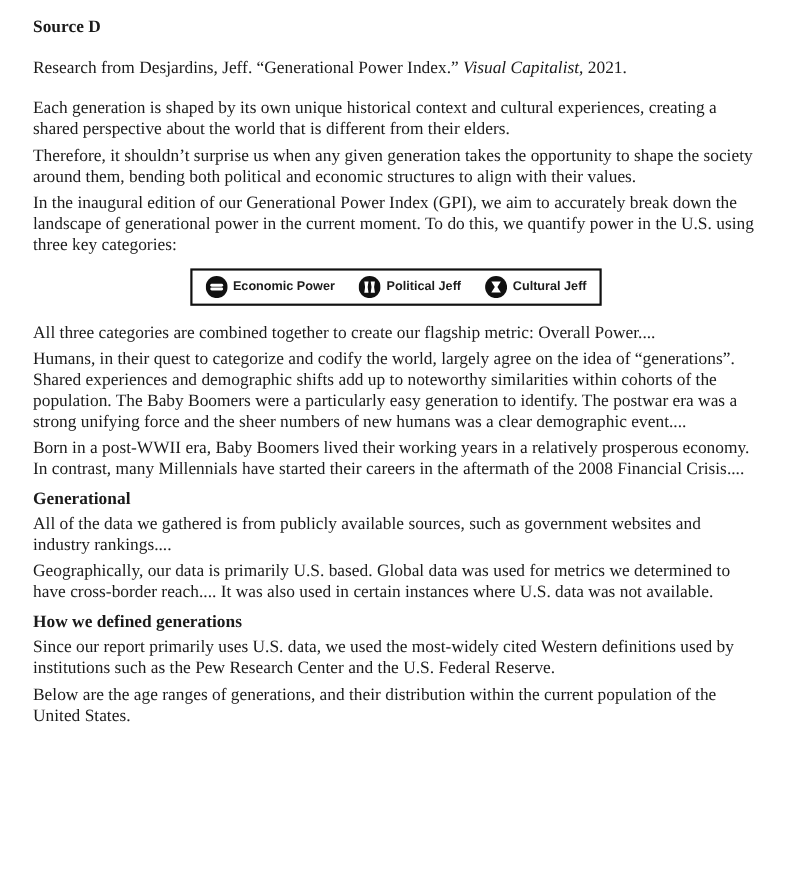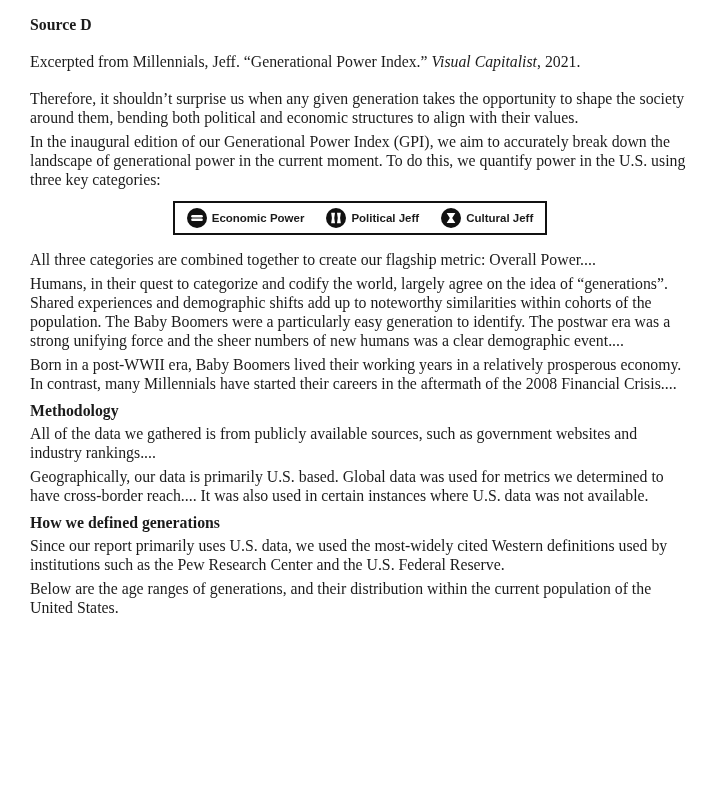--- a/index.html
+++ b/index.html
@@ -54,22 +54,23 @@
   .icon { display: inline-flex; width: 20px; height: 20px; }
   .icon svg { width: 20px; height: 20px; display: block; }
 </style>
 </head>
 <body>
 
 <div class="page">
 
   <p class="source-label">Source D</p>
 
-  <p class="citation"><span>Excerpted from Millennials, Jeff. “Generational Power Index.” </span><em>Visual Capitalist</em><span>, 2021.</span></p>
+  <p class="citation"><span>Research from Desjardins, Jeff. “Generational Power Index.” </span><em>Visual Capitalist</em><span>, 2021.</span></p>
 
+  <p class="para">Each generation is shaped by its own unique historical context and cultural experiences, creating a shared perspective about the world that is different from their elders.</p>
   <p class="para">Therefore, it shouldn’t surprise us when any given generation takes the opportunity to shape the society around them, bending both political and economic structures to align with their values.</p>
   <p class="para">In the inaugural edition of our Generational Power Index (GPI), we aim to accurately break down the landscape of generational power in the current moment. To do this, we quantify power in the U.S. using three key categories:</p>
 
   <div class="banner-wrap">
     <div class="banner">
 
       <div class="banner-item">
         <span class="icon">
           <svg viewBox="0 0 24 24" aria-hidden="true">
             <circle cx="12" cy="12" r="12" fill="#111111"></circle>
@@ -101,21 +102,21 @@
         <span class="banner-label">Cultural Jeff</span>
       </div>
 
     </div>
   </div>
 
   <p class="para">All three categories are combined together to create our flagship metric: Overall Power....</p>
   <p class="para">Humans, in their quest to categorize and codify the world, largely agree on the idea of “generations”. Shared experiences and demographic shifts add up to noteworthy similarities within cohorts of the population. The Baby Boomers were a particularly easy generation to identify. The postwar era was a strong unifying force and the sheer numbers of new humans was a clear demographic event....</p>
   <p class="para">Born in a post-WWII era, Baby Boomers lived their working years in a relatively prosperous economy. In contrast, many Millennials have started their careers in the aftermath of the 2008 Financial Crisis....</p>
 
-  <p class="subheading">Methodology</p>
+  <p class="subheading">Generational</p>
   <p class="para">All of the data we gathered is from publicly available sources, such as government websites and industry rankings....</p>
   <p class="para">Geographically, our data is primarily U.S. based. Global data was used for metrics we determined to have cross-border reach.... It was also used in certain instances where U.S. data was not available.</p>
 
   <p class="subheading">How we defined generations</p>
   <p class="para">Since our report primarily uses U.S. data, we used the most-widely cited Western definitions used by institutions such as the Pew Research Center and the U.S. Federal Reserve.</p>
   <p class="para">Below are the age ranges of generations, and their distribution within the current population of the United States.</p>
 
 </div>
 
 </body></html>

